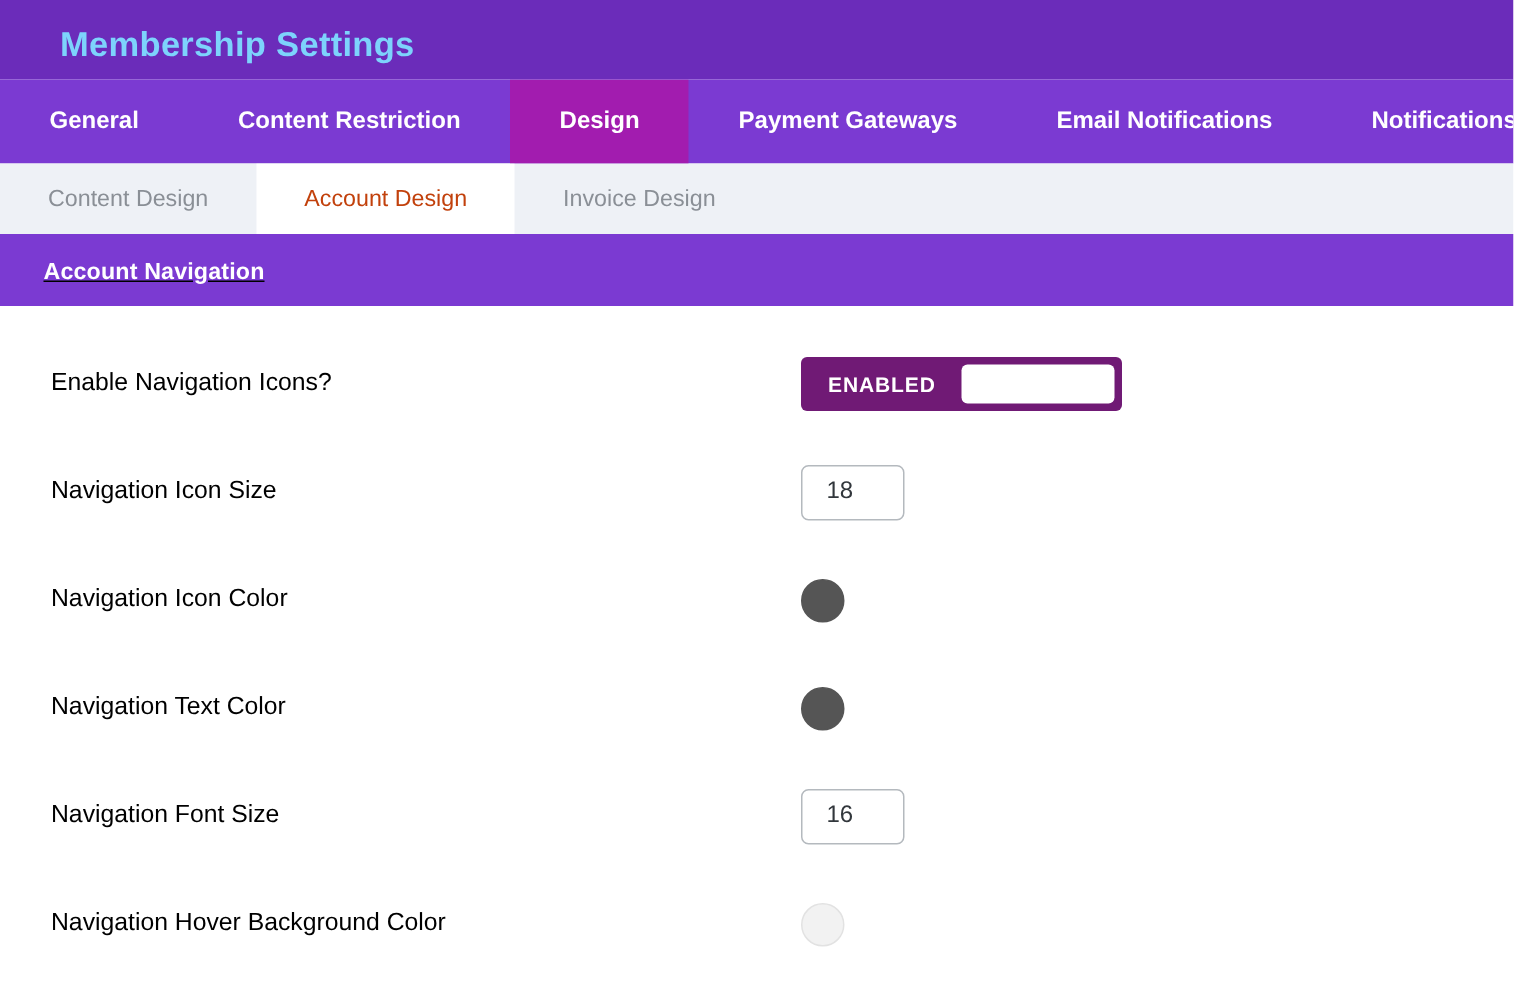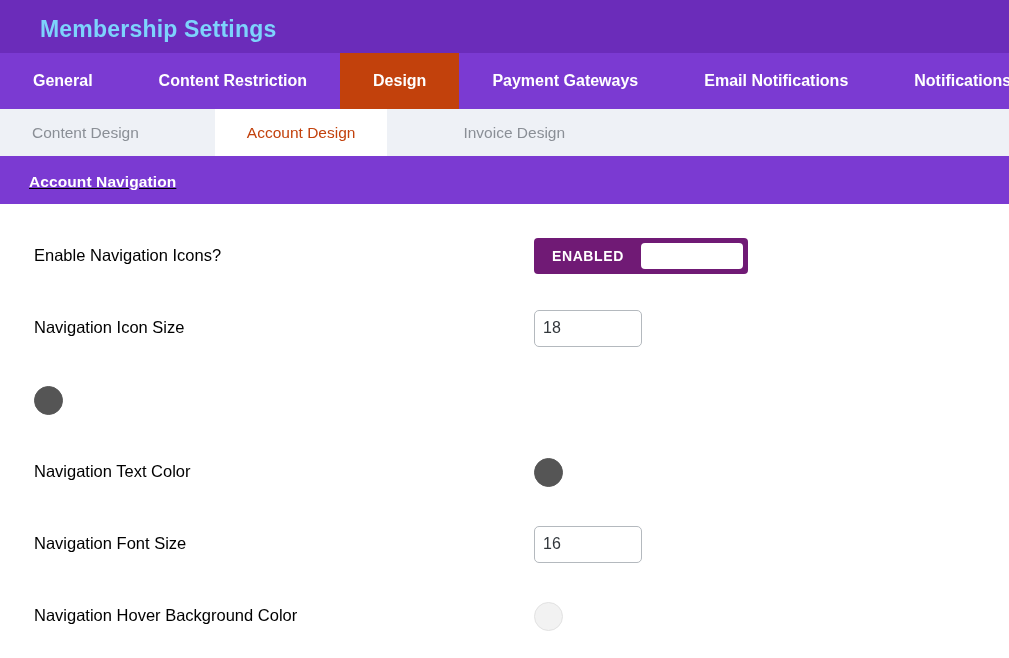--- a/index.html
+++ b/index.html
@@ -48,34 +48,33 @@
     justify-content: center;
     color: #ffffff;
     font-size: 16px;
     font-weight: bold;
     padding: 0 33px;
     box-sizing: border-box;
     flex: 0 0 auto;
     cursor: pointer;
   }
   .tab.active {
-    background: #c2410c;
+    background: #a21caf;
   }
 
   
   .subtabbar {
     background: #eef1f6;
     height: 51px;
     display: flex;
     align-items: stretch;
     border-bottom: 4px solid #7b3ad2;
     box-sizing: border-box;
     overflow: hidden;
     white-space: nowrap;
-    gap: 44px;
   }
   .subtab {
     display: flex;
     align-items: center;
     justify-content: center;
     color: #8a8f96;
     font-size: 15.5px;
     padding: 0 32px;
     box-sizing: border-box;
     flex: 0 0 auto;
@@ -150,29 +149,29 @@
   }
   .toggle-knob {
     width: 104px;
     height: 26px;
     background: #ffffff;
     border-radius: 4px;
   }
 
   
   .num-input {
-    width: 108px;
+    width: 69px;
     height: 37px;
     border: 1px solid #b4b9be;
     border-radius: 5px;
     background: #ffffff;
     color: #32373c;
     font-family: "Liberation Sans", sans-serif;
     font-size: 16px;
-    padding: 0 8px;
+    padding: 0 16px;
     box-sizing: border-box;
     outline: none;
   }
 
   
   .swatch {
     width: 29px;
     height: 29px;
     border-radius: 50%;
     cursor: pointer;
@@ -241,20 +240,21 @@
         </div>
       </div>
     </div>
     <div class="row">
       <div class="row-label">Navigation Icon Size</div>
       <div class="row-control">
         <input class="num-input" type="text" value="18" style="">
       </div>
     </div>
     <div class="row">
+      <div class="row-label">Navigation Icon Color</div>
       <div class="row-control">
         <div class="swatch dark" style="background: rgb(85, 85, 85);"></div>
       </div>
     </div>
     <div class="row">
       <div class="row-label">Navigation Text Color</div>
       <div class="row-control">
         <div class="swatch dark" style="background: rgb(85, 85, 85);"></div>
       </div>
     </div>

